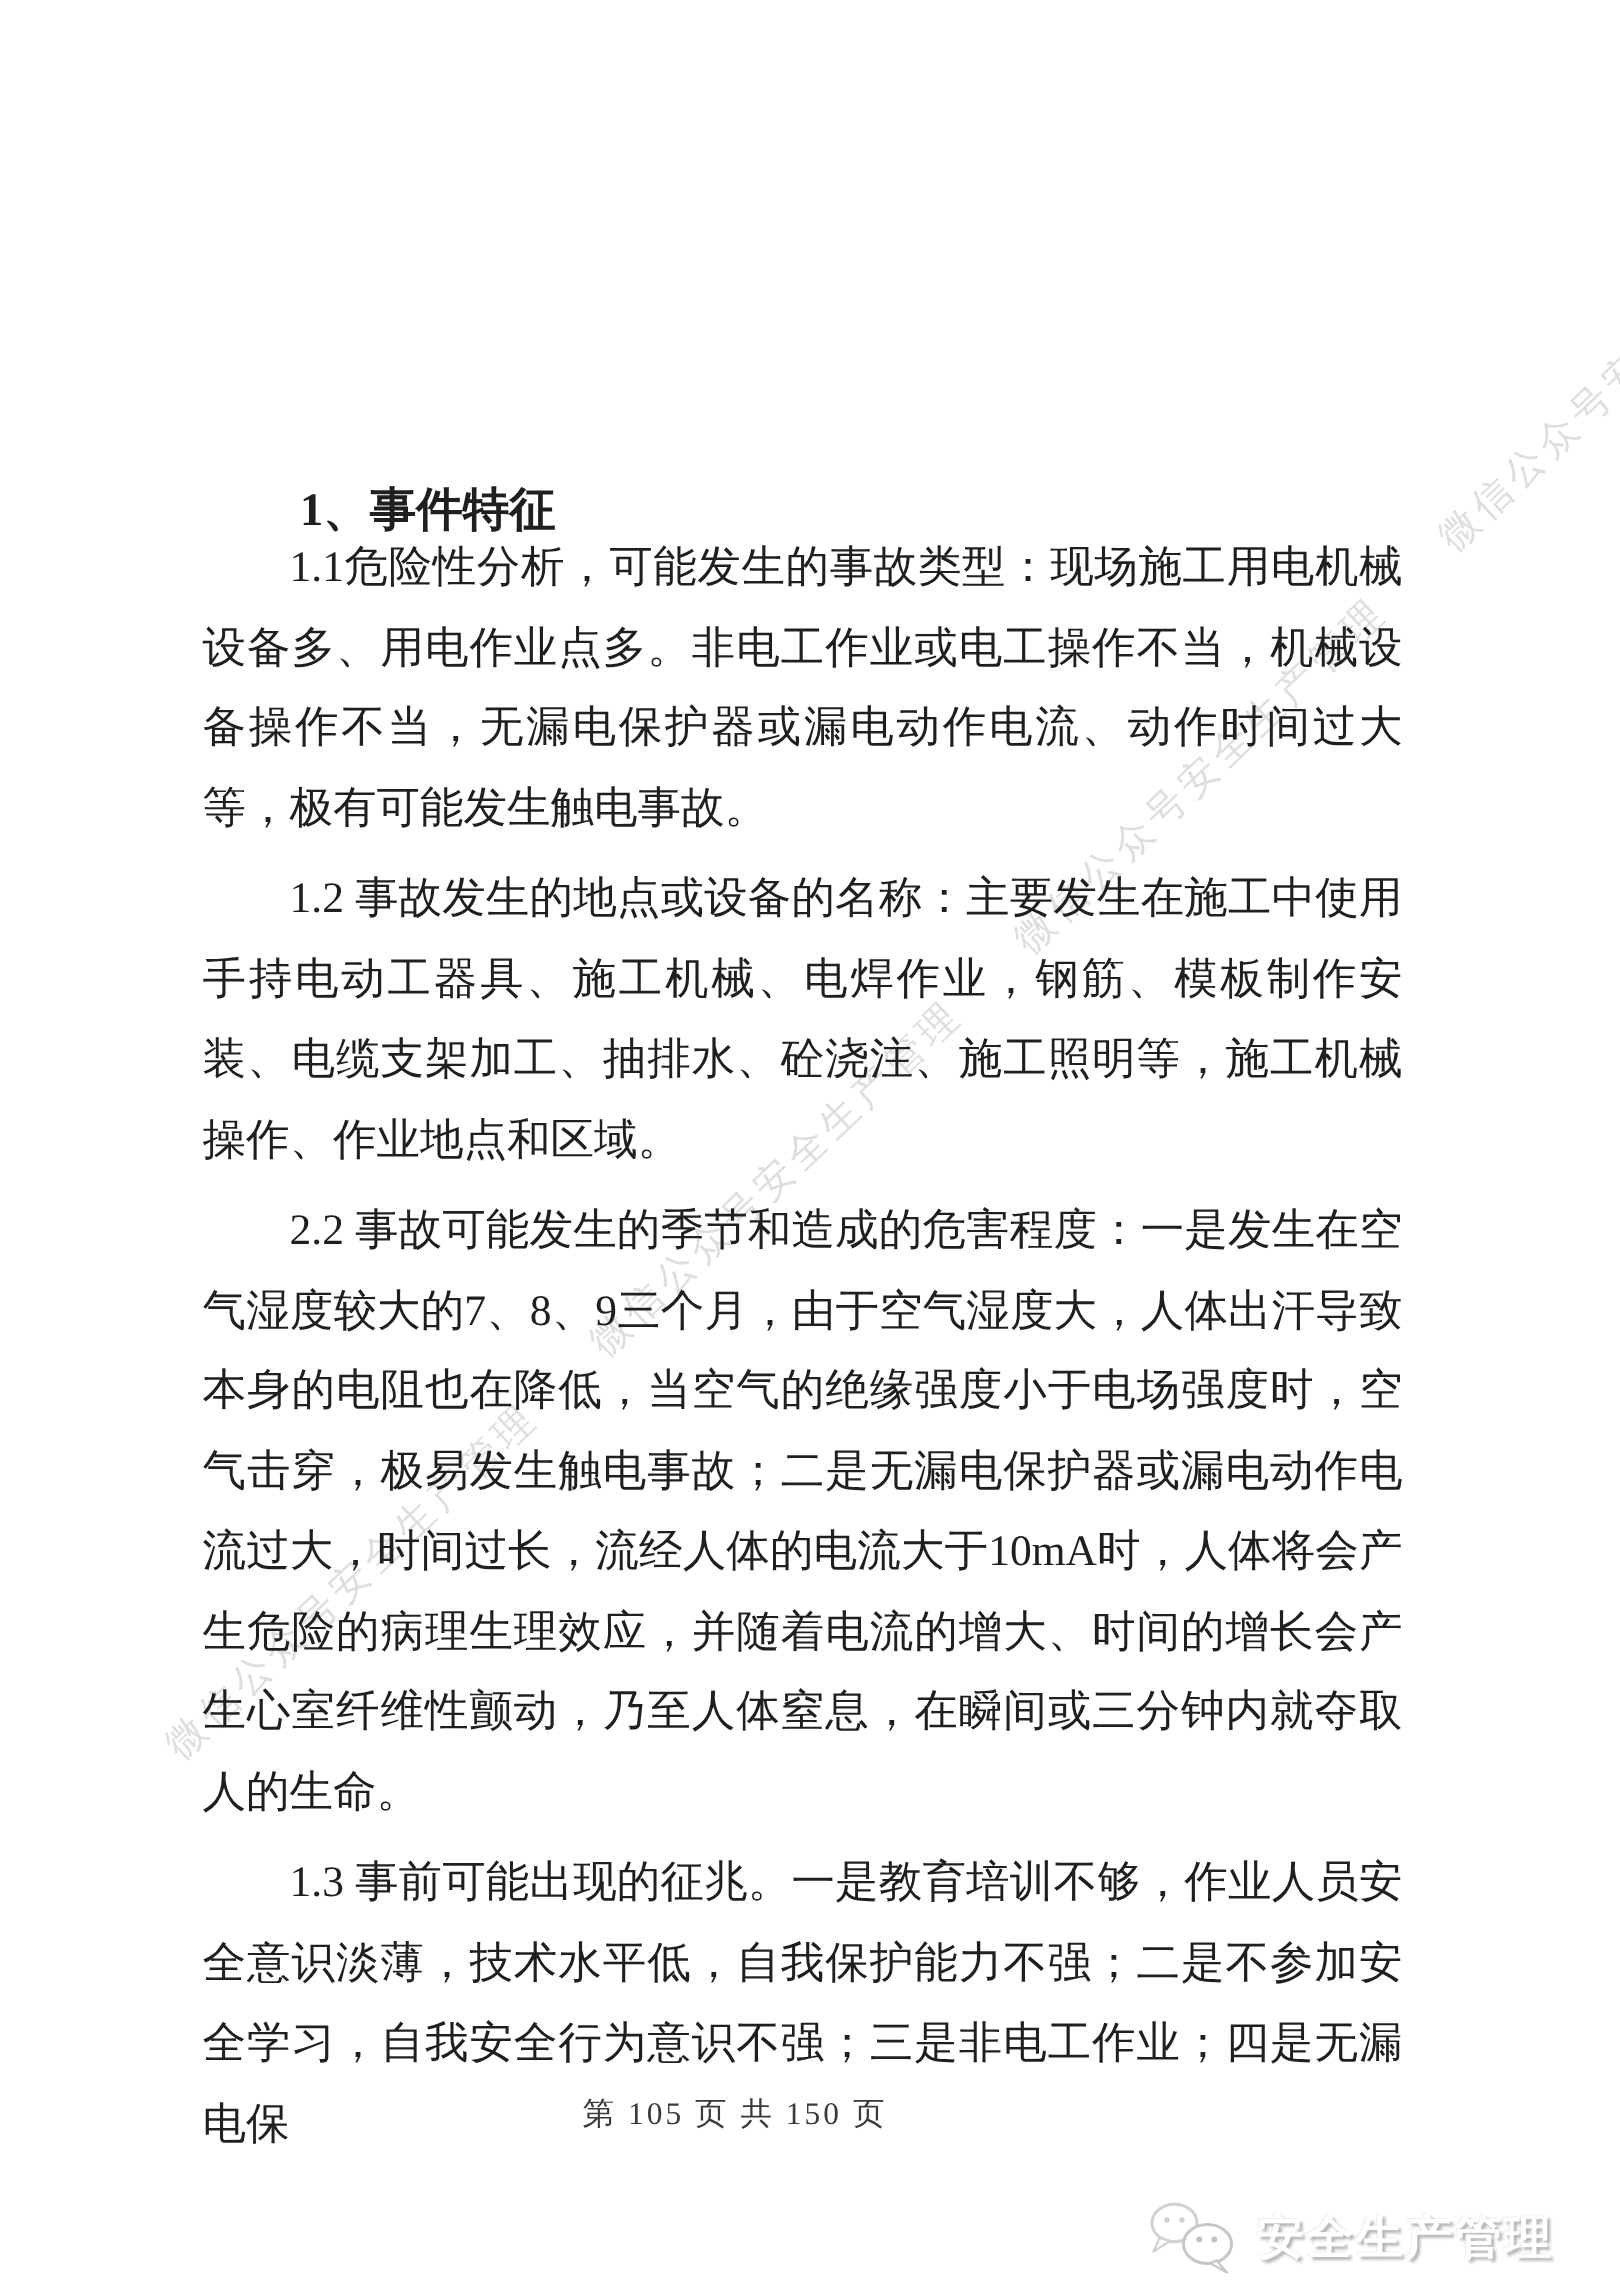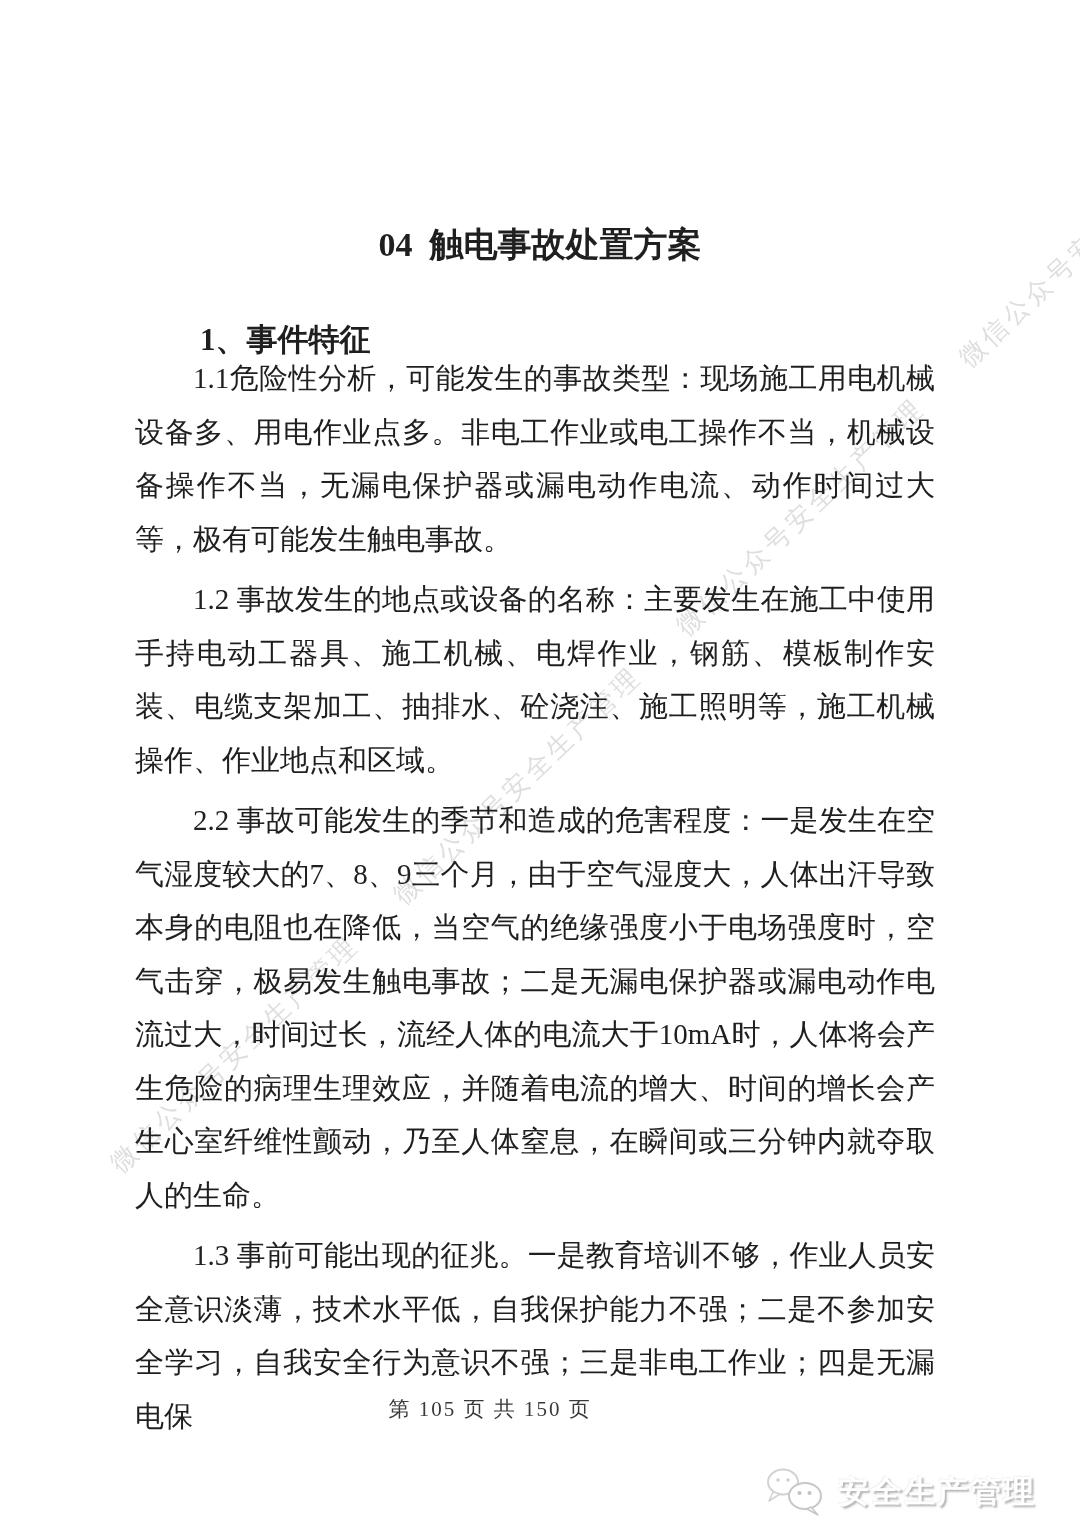--- a/index.html
+++ b/index.html
@@ -105,21 +105,20 @@
     text-shadow: 2px 2px 2px #b5b5b5, -1px -1px 0 #f2f2f2;
   }
 </style>
 </head>
 <body>
 
 <div class="page">
 
   <div class="watermark" style="color: rgb(201, 201, 201);">微信公众号安全生产管理　　微信公众号安全生产管理　　微信公众号安全生产管理　　微信公众号安全生产管理</div>
 
-  <h1 class="doc-title">04  触电事故处置方案</h1>
 
   <h2 class="section-heading">1、事件特征</h2>
 
   <div class="body-text">
     <p>1.1危险性分析，可能发生的事故类型：现场施工用电机械设备多、用电作业点多。非电工作业或电工操作不当，机械设备操作不当，无漏电保护器或漏电动作电流、动作时间过大等，极有可能发生触电事故。</p>
     <p>1.2 事故发生的地点或设备的名称：主要发生在施工中使用手持电动工器具、施工机械、电焊作业，钢筋、模板制作安装、电缆支架加工、抽排水、砼浇注、施工照明等，施工机械操作、作业地点和区域。</p>
     <p>2.2 事故可能发生的季节和造成的危害程度：一是发生在空气湿度较大的7、8、9三个月，由于空气湿度大，人体出汗导致本身的电阻也在降低，当空气的绝缘强度小于电场强度时，空气击穿，极易发生触电事故；二是无漏电保护器或漏电动作电流过大，时间过长，流经人体的电流大于10mA时，人体将会产生危险的病理生理效应，并随着电流的增大、时间的增长会产生心室纤维性颤动，乃至人体窒息，在瞬间或三分钟内就夺取人的生命。</p>
     <p>1.3 事前可能出现的征兆。一是教育培训不够，作业人员安全意识淡薄，技术水平低，自我保护能力不强；二是不参加安全学习，自我安全行为意识不强；三是非电工作业；四是无漏电保</p>
   </div>
 

